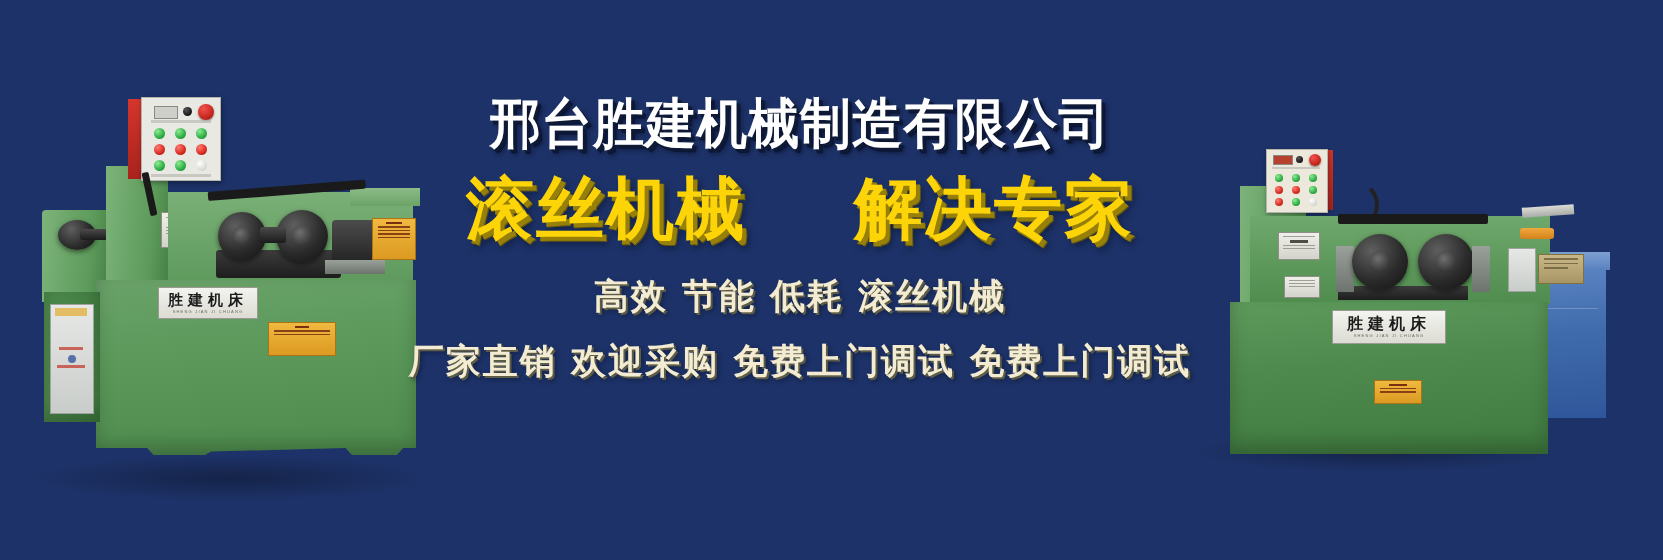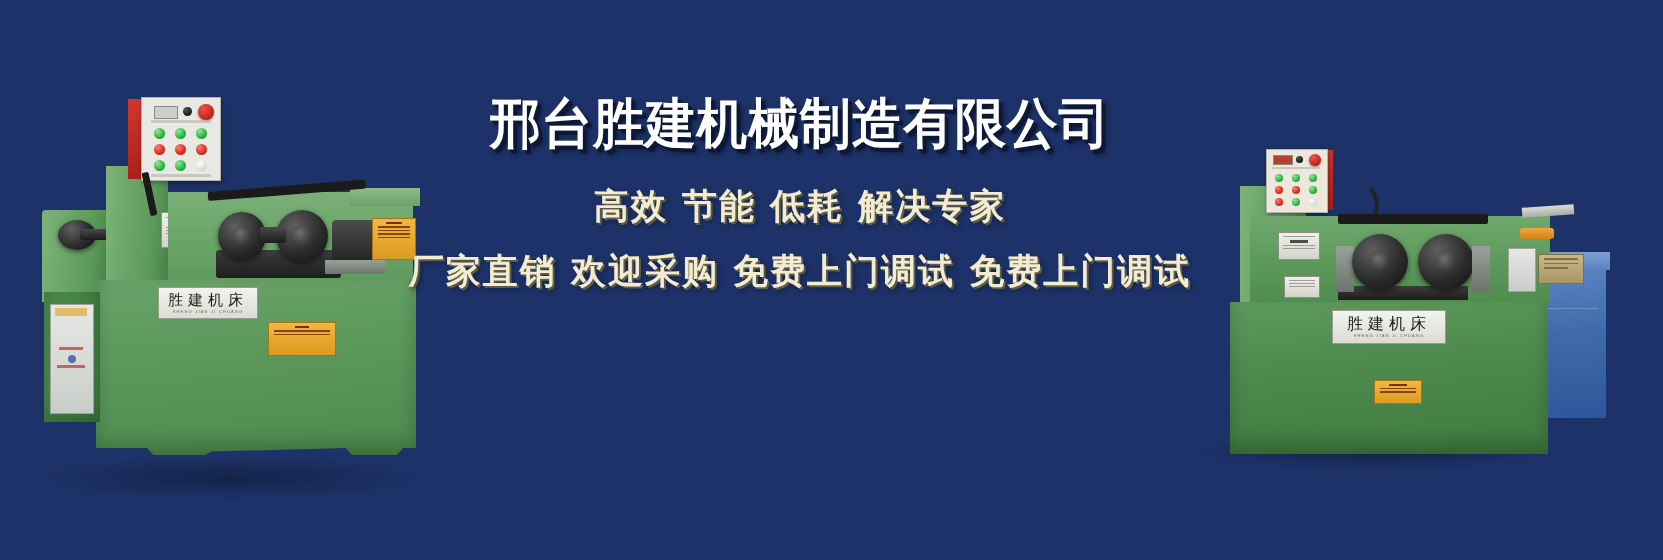--- a/index.html
+++ b/index.html
@@ -184,21 +184,21 @@
     background: linear-gradient(180deg, #f3f3ef 0%, #dcdcd4 100%);
     border: 1px solid #9a9a92;
     display: flex;
     flex-direction: column;
     align-items: center;
     justify-content: center;
     overflow: hidden;
   }
   .nameplate .cn {
     font-family: "DejaVu Serif", "Liberation Serif", serif;
-    font-weight: normal;
+    font-weight: bold;
     color: #1b1b1b;
     letter-spacing: 5px;
     line-height: 1;
   }
   .nameplate .py {
     font-family: "Liberation Sans", sans-serif;
     color: #6a6a62;
     letter-spacing: 1.2px;
     line-height: 1;
     margin-top: 2px;
@@ -466,19 +466,23 @@
       <div class="wh" style="width:45%; height:1.5px;"></div>
       <div class="wl"></div>
         <div class="wl"></div>
     </div>
   </div>
 
   <div class="text-block">
 
     <div class="company-title">邢台胜建机械制造有限公司</div>
 
-
-    <div class="sub-line1">高效  节能  低耗  解决专家</div>
+    <div class="headline-row">
+      <span class="headline">滚丝机械</span>
+      <span class="headline">解决专家</span>
+    </div>
+
+    <div class="sub-line1">高效  节能  低耗  滚丝机械</div>
 
     <div class="sub-line2">厂家直销  欢迎采购  免费上门调试  免费上门调试</div>
   </div>
 
 </div>
 
 </body></html>

